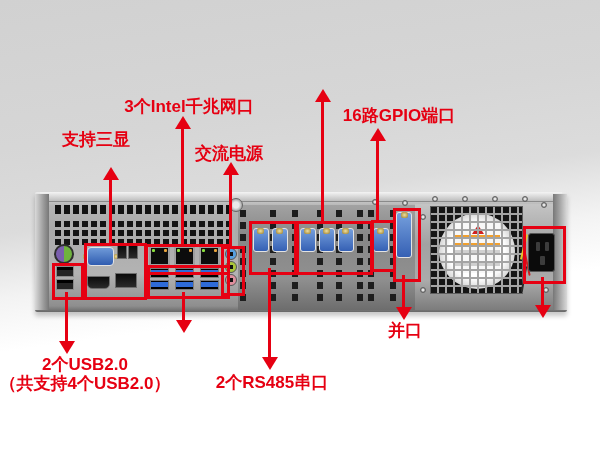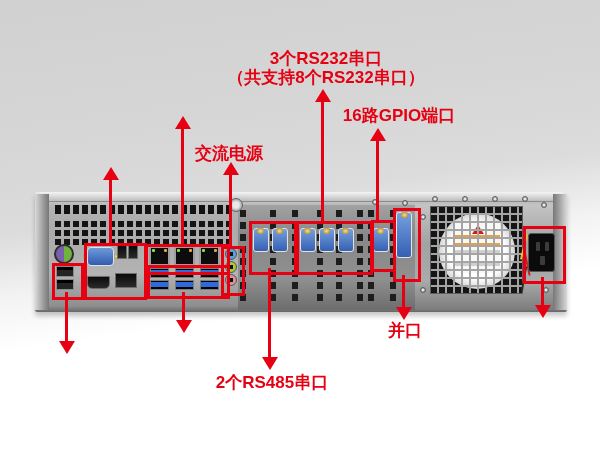--- a/index.html
+++ b/index.html
@@ -236,31 +236,35 @@
   <div class="vline" style="left:268px;top:268px;height:90px;"></div>
   <div class="arrow-down" style="left:262px;top:357px;"></div>
 
   <div class="vline" style="left:402px;top:275px;height:33px;"></div>
   <div class="arrow-down" style="left:396px;top:307px;"></div>
 
   <div class="vline" style="left:541px;top:277px;height:29px;"></div>
   <div class="arrow-down" style="left:535px;top:305px;"></div>
 
   <div class="lbl" style="left:96px;top:130px;">
+    <div>支持三显</div>
+  </div>
+  <div class="lbl" style="left:189px;top:97px;">
+    <div>3个Intel千兆网口</div>
   </div>
   <div class="lbl" style="left:229px;top:144px;">
     <div>交流电源</div>
   </div>
-  <div class="lbl" style="left:326px;top:49px;">
-    <div>3个RS232串口</div>
-    <div>（共支持8个RS232串口）</div>
-  </div>
   <div class="lbl" style="left:399px;top:106px;">
     <div>16路GPIO端口</div>
   </div>
+  <div class="lbl" style="left:85px;top:355px;">
+    <div>2个USB2.0</div>
+    <div>（共支持4个USB2.0）</div>
+  </div>
   <div class="lbl" style="left:272px;top:373px;">
     <div>2个RS485串口</div>
   </div>
   <div class="lbl" style="left:405px;top:321px;">
     <div>并口</div>
   </div>
   <div class="lbl" style="left:542px;top:323px;">
   </div>
 
 </div>

